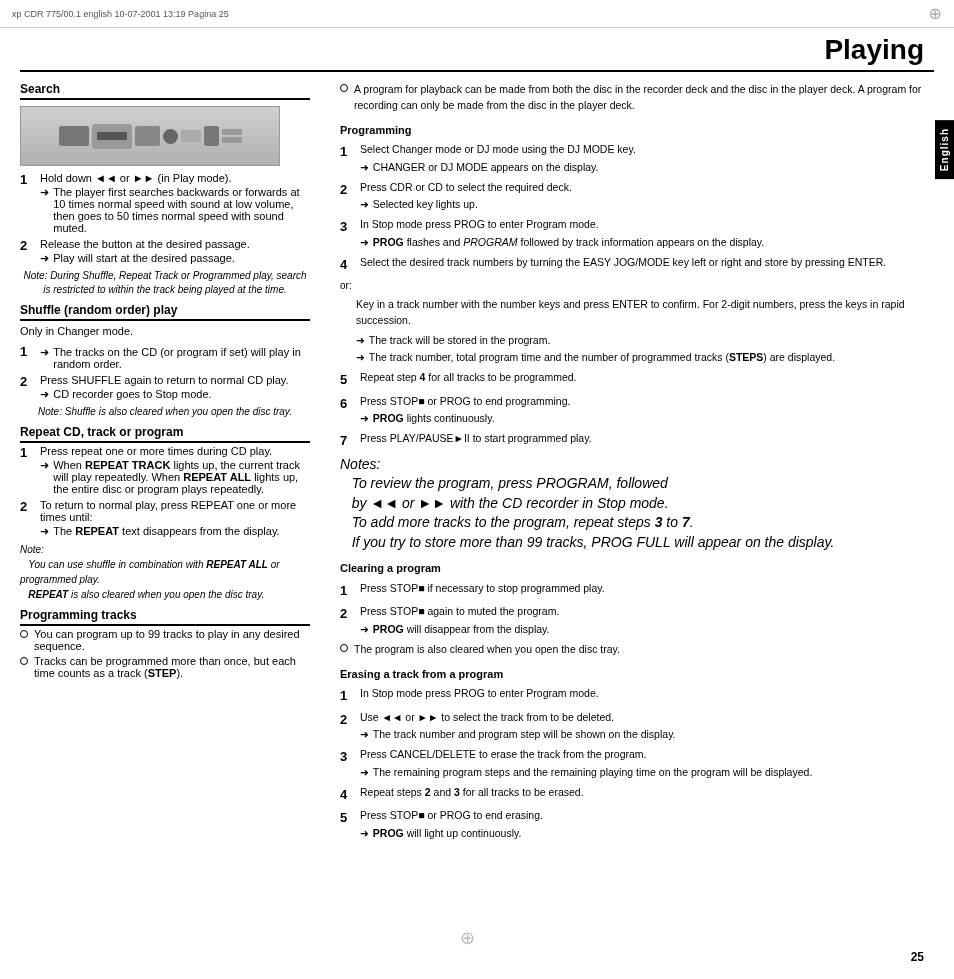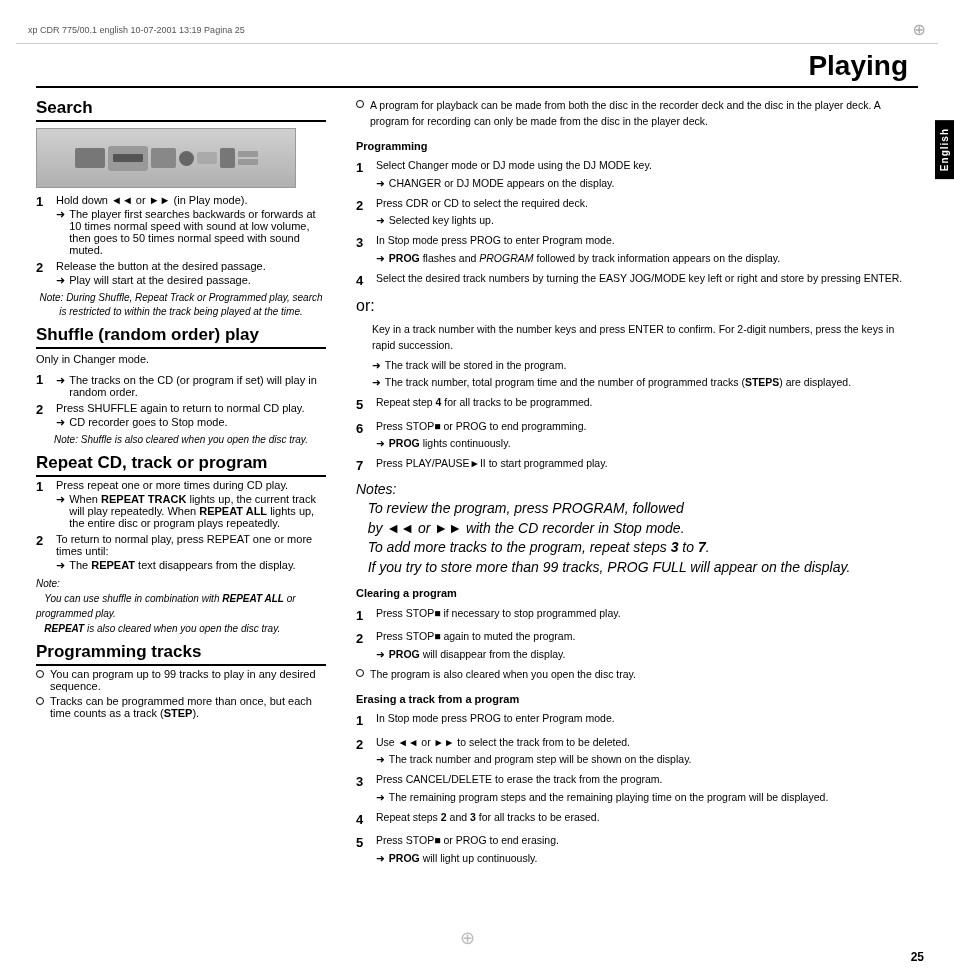--- a/index.html
+++ b/index.html
@@ -9,21 +9,21 @@
       background: #fff;
       font-family: Arial, Helvetica, sans-serif;
       font-size: 11px;
       color: #000;
       position: relative;
     }
     .page {
       width: 954px;
       min-height: 979px;
       position: relative;
-      padding: 16px;
+      padding: 0;
       border-radius: 8px;
     }
     
     .top-bar {
       display: flex;
       justify-content: space-between;
       align-items: center;
       padding: 4px 12px;
       border-bottom: 1px solid #ccc;
       font-size: 9px;
@@ -52,21 +52,21 @@
       width: 310px;
       padding-right: 20px;
       flex-shrink: 0;
     }
     .right-col {
       flex: 1;
       padding-left: 10px;
     }
     
     .section-title {
-      font-size: 17px;
+      font-size: 12px;
       font-weight: bold;
       border-bottom: 2px solid #000;
       margin-bottom: 2px;
       margin-top: 14px;
       padding-bottom: 2px;
     }
     .section-title:first-child {
       margin-top: 6px;
     }
     
@@ -167,21 +167,21 @@
     .page-number {
       position: absolute;
       bottom: 15px;
       right: 30px;
       font-size: 12px;
       font-weight: bold;
     }
     
     .or-text {
       margin: 4px 0;
-      font-size: 16px;
+      font-size: 10px;
     }
     .right-col-body {
       font-size: 10.5px;
       line-height: 1.5;
     }
     .notes-section {
       font-style: italic;
       font-size: 14px;
       margin: 4px 0;
       line-height: 1.4;

